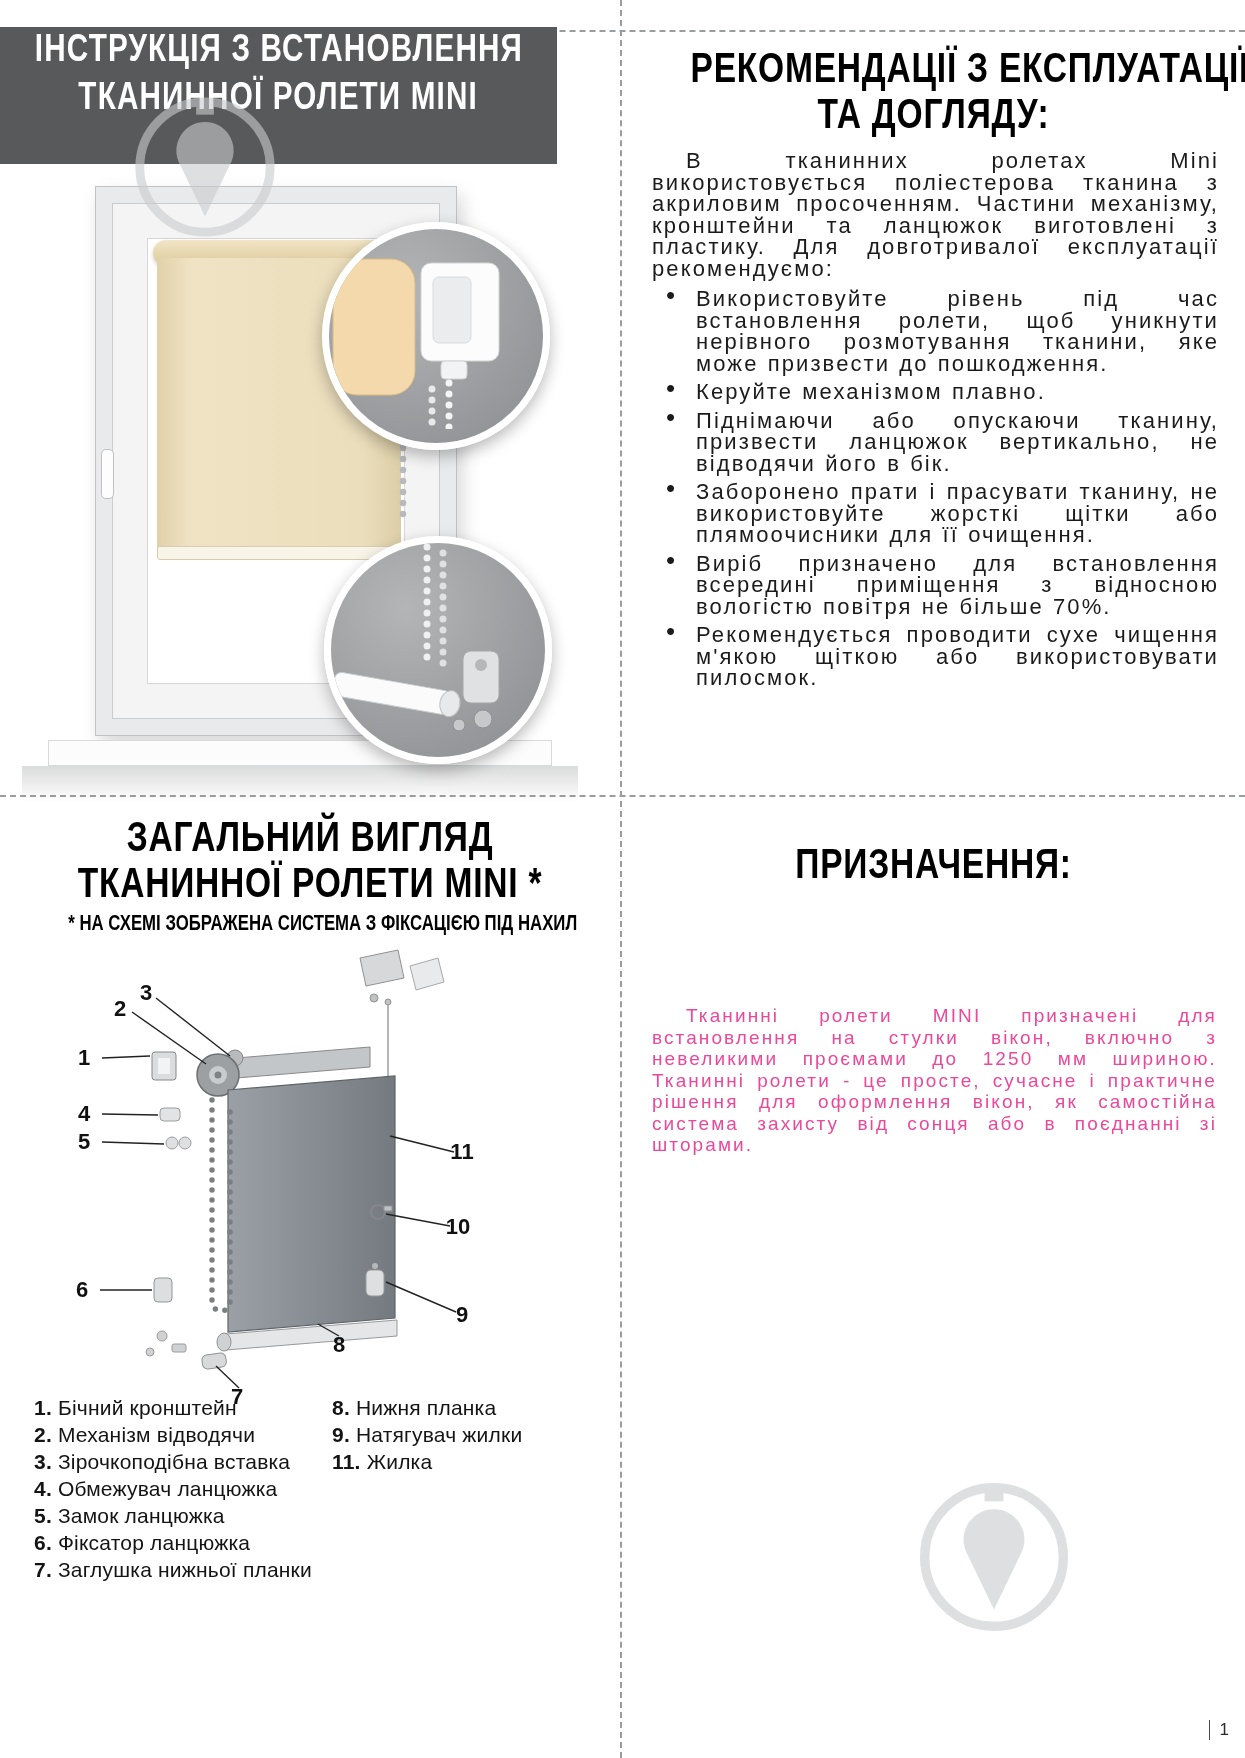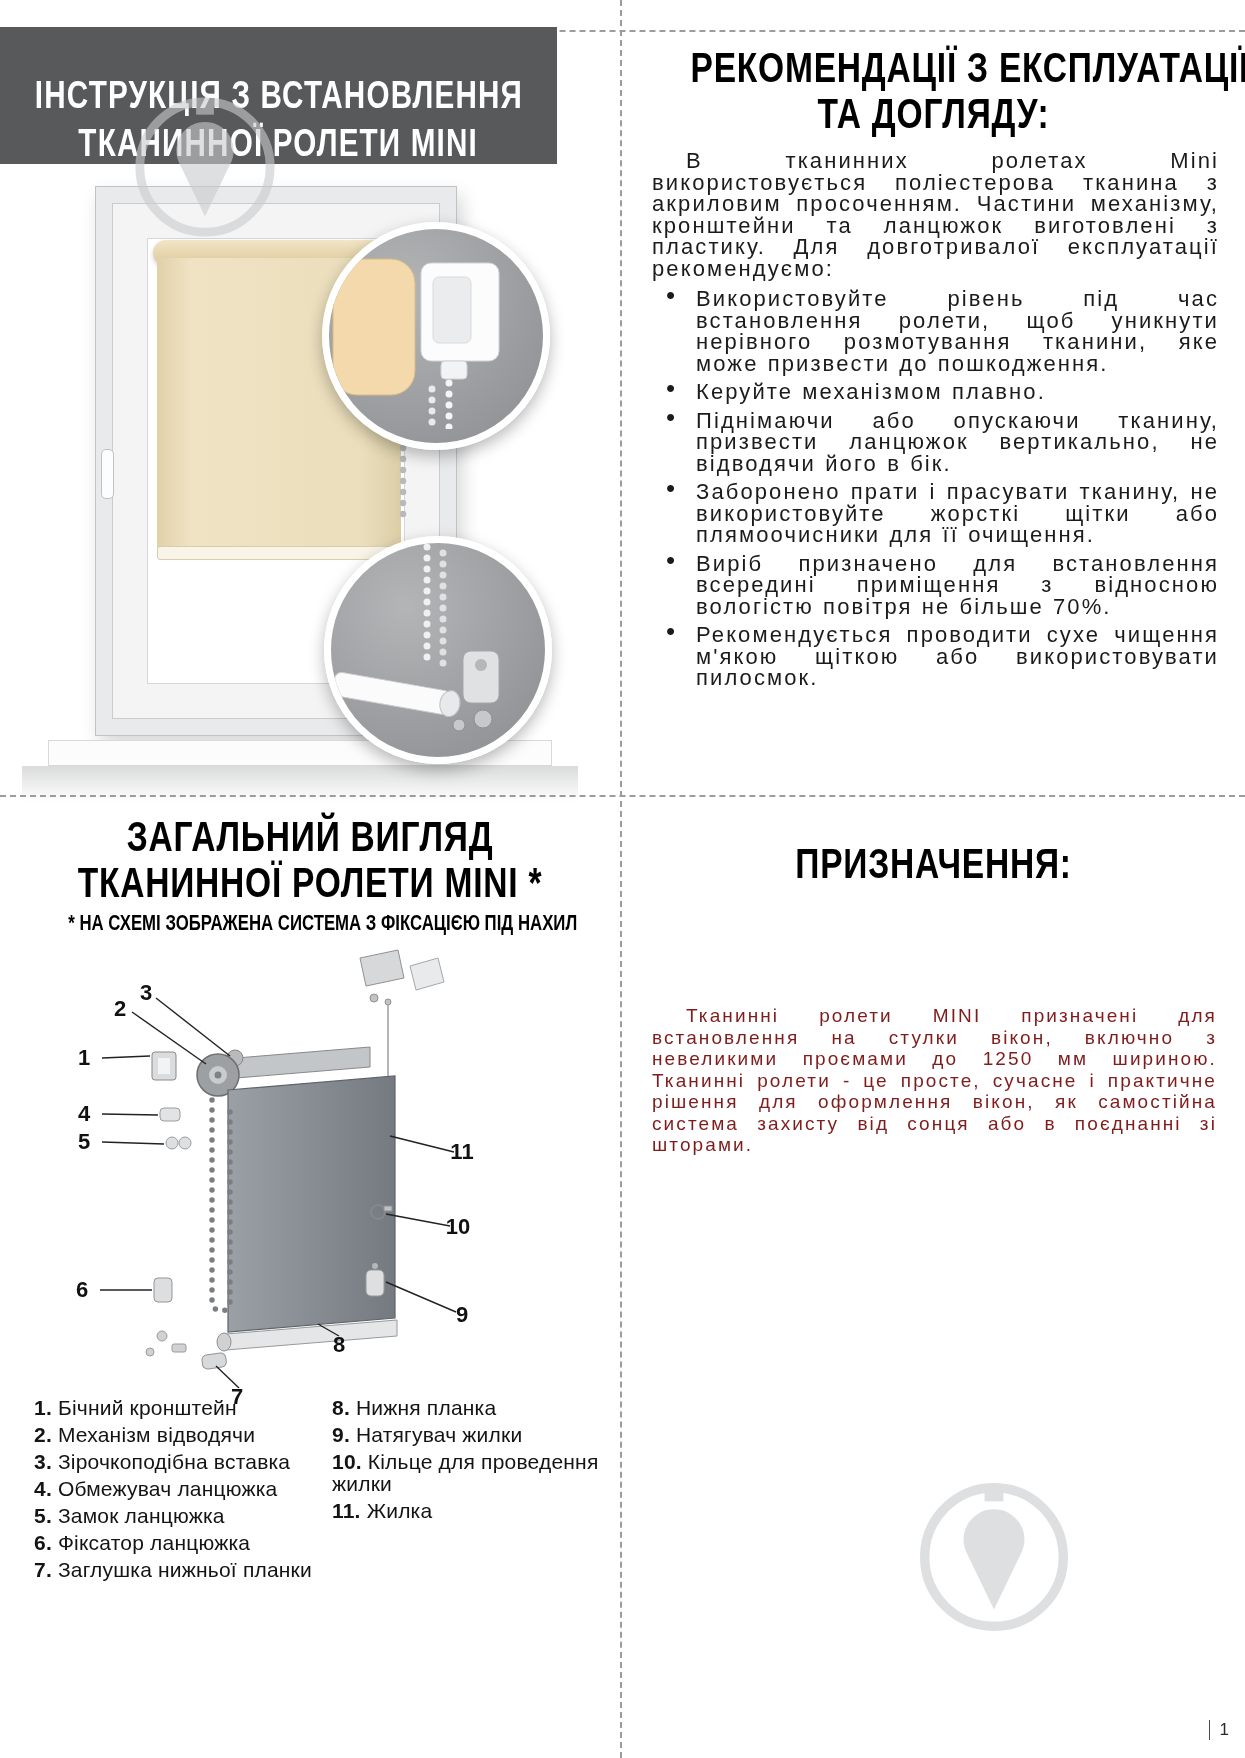--- a/index.html
+++ b/index.html
@@ -17,21 +17,21 @@
   .sec-tl { left:0; top:0; width:620px; height:795px; }
   .sec-tr { left:622px; top:0; width:623px; height:795px; }
   .sec-bl { left:0; top:795px; width:620px; height:963px; }
   .sec-br { left:622px; top:795px; width:623px; height:963px; }
 
   .cond { font-weight:700; transform:scaleX(0.78); transform-origin:50% 50%; white-space:nowrap; }
 
   
   .install-header {
     position:absolute; left:0; top:27px; width:557px; height:137px; background:#58595b;
-    display:flex; flex-direction:column; align-items:center; justify-content:flex-end; gap:6px; z-index:2;
+    display:flex; flex-direction:column; align-items:center; justify-content:flex-start; gap:6px; z-index:2;
   }
   .install-header .line { font-size:38px; line-height:42px; color:#ffffff; letter-spacing:1.5px; text-align:center; }
 
   .illo { position:absolute; left:0; top:164px; width:620px; height:630px; }
   .win-outer { position:absolute; left:95px; top:22px; width:360px; height:548px;
     background:#e9eaeb; border:1px solid #c0c2c4; box-shadow:5px 9px 18px rgba(0,0,0,0.16); }
   .win-inner { position:absolute; left:16px; top:16px; right:16px; bottom:16px; background:#f4f4f5; border:1px solid #c9cbcd; }
   .win-glass { position:absolute; left:34px; top:34px; right:34px; bottom:34px; background:#ffffff; border:1px solid #d6d7d8; }
   .win-handle { position:absolute; left:5px; top:262px; width:11px; height:48px; background:#fdfdfd; border:1px solid #bfc1c3; border-radius:5px; }
   .blind-roller { position:absolute; left:40px; top:36px; width:252px; height:26px; border-radius:13px;
@@ -70,21 +70,21 @@
   .diagram { position:absolute; left:22px; top:145px; width:578px; height:470px; }
   .legend { position:absolute; top:602px; font-size:21px; line-height:22px; letter-spacing:0.2px; color:#141414; }
   .legend-left { left:34px; width:292px; }
   .legend-right { left:332px; width:268px; }
   .legend .item { margin-bottom:5px; }
   .legend .num { font-weight:700; margin-right:6px; }
 
   
   .br-title { margin-top:45px; }
   .br-title .line { font-size:43px; line-height:47px; color:#000; text-align:center; letter-spacing:1px; }
-  .br-par { margin:118px 28px 0 30px; font-size:19px; line-height:21.5px; letter-spacing:2.1px; word-spacing:1px; text-align:justify; text-indent:34px; color:#7f1d1d; }
+  .br-par { margin:118px 28px 0 30px; font-size:19px; line-height:21.5px; letter-spacing:2.1px; word-spacing:1px; text-align:justify; text-indent:34px; color:#ec4899; }
 
   .page-number { position:absolute; right:16px; bottom:18px; font-size:17px; color:#2a2a2a;
     border-left:1px solid #4a4a4a; padding-left:10px; line-height:20px; }
 </style>
 </head>
 <body>
 
 <div class="page">
 
   <div class="hline-top"></div>
@@ -262,21 +262,20 @@
       <div class="item"><span class="num">3.</span><span>Зірочкоподібна вставка</span></div>
       <div class="item"><span class="num">4.</span><span>Обмежувач ланцюжка</span></div>
       <div class="item"><span class="num">5.</span><span>Замок ланцюжка</span></div>
       <div class="item"><span class="num">6.</span><span>Фіксатор ланцюжка</span></div>
       <div class="item"><span class="num">7.</span><span>Заглушка нижньої планки</span></div>
     </div>
 
     <div class="legend legend-right">
       <div class="item"><span class="num">8.</span><span>Нижня планка</span></div>
       <div class="item"><span class="num">9.</span><span>Натягувач жилки</span></div>
-      <div class="item"><span class="num">10.</span><span>Кільце для проведення жилки</span></div>
       <div class="item"><span class="num">11.</span><span>Жилка</span></div>
     </div>
   </section>
 
   <section class="sec sec-br">
     <div class="br-title">
       <div class="line cond">ПРИЗНАЧЕННЯ:</div>
     </div>
     <p class="br-par">Тканинні ролети MINI призначені для встановлення на стулки вікон, включно з невеликими проємами до 1250 мм шириною. Тканинні ролети - це просте, сучасне і практичне рішення для оформлення вікон, як самостійна система захисту від сонця або в поєднанні зі шторами.</p>
 

